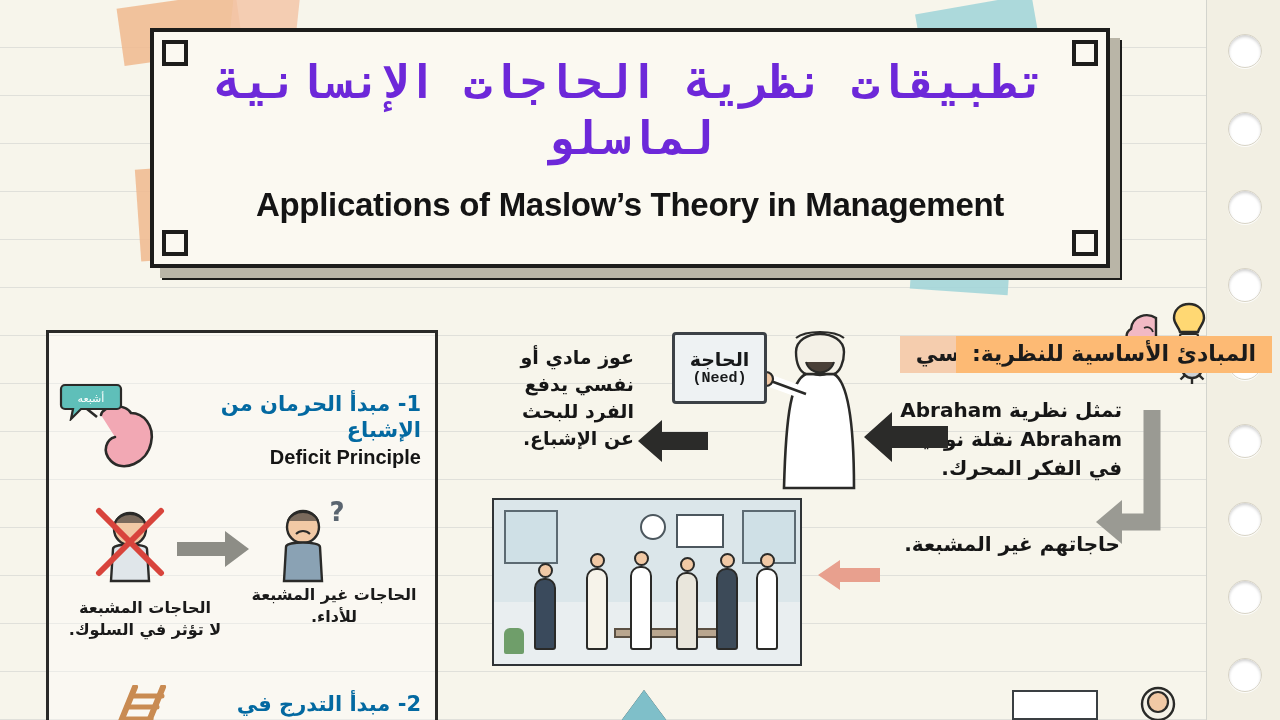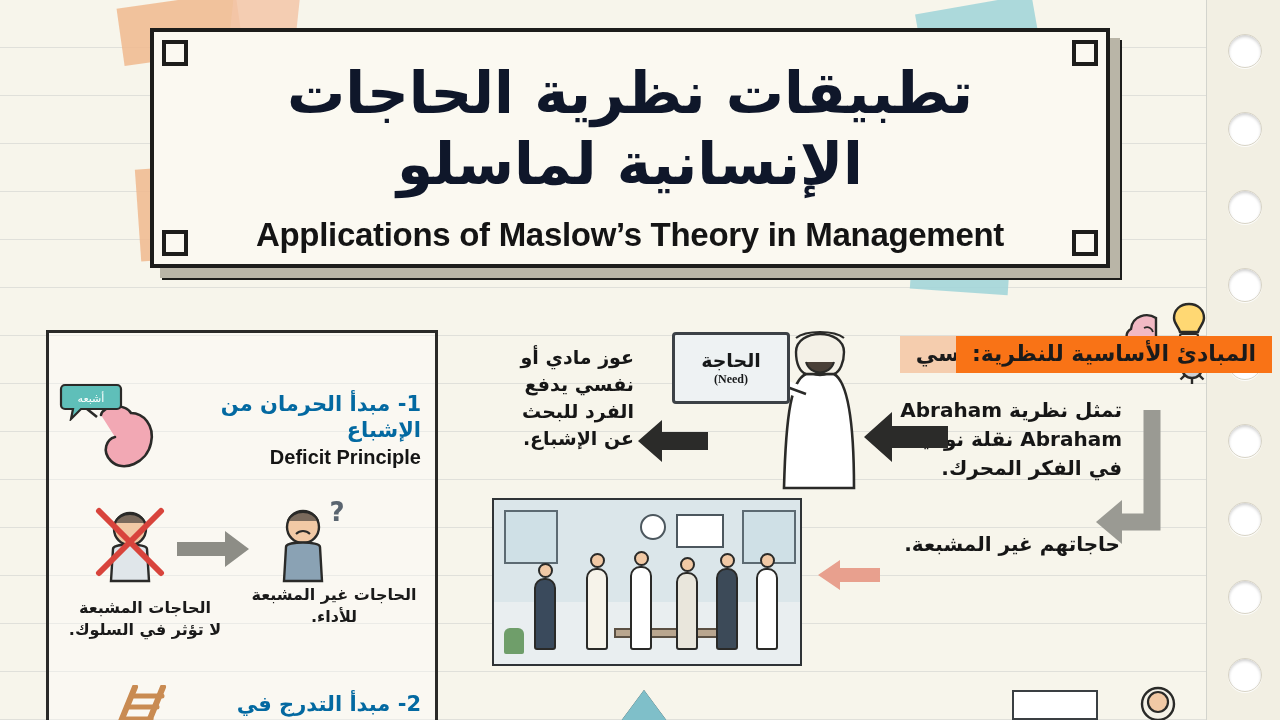--- a/index.html
+++ b/index.html
@@ -63,47 +63,48 @@
     position: absolute; width: 26px; height: 26px;
     border: 4px solid #1d1d1b;
   }
   .corner.tl { left: 8px; top: 8px; border-right: none; border-bottom: none; }
   .corner.tr { right: 8px; top: 8px; border-left: none; border-bottom: none; }
   .corner.bl { left: 8px; bottom: 8px; border-right: none; border-top: none; }
   .corner.br { right: 8px; bottom: 8px; border-left: none; border-top: none; }
 
   #title-ar {
     direction: rtl;
-    font-size: 58px;
+    font-size: 46px;
     font-weight: 700;
     line-height: 1.22;
-    color: #0f172a;
+    color: #6d28d9;
     margin-top: 12px;
     letter-spacing: 0px;
+    font-family: Liberation Mono, monospace;
   }
   #title-ar .line2 { display: block; }
   #title-en {
     font-family: "Liberation Sans", sans-serif;
     font-size: 33px;
     font-weight: 700;
     color: #141414;
     margin-top: 16px;
     letter-spacing: -0.3px;
   }
 
   
   .pill {
     display: inline-block;
     padding: 5px 16px 7px 16px;
     font-size: 22px;
     font-weight: 700;
     direction: rtl;
     color: #1b1b1b;
   }
-  .pill.grey  { background: #f97316; }
+  .pill.grey  { background: #fdba74; }
   .pill.peach { background: #f5cdae; }
 
   
   #principles {
     position: absolute;
     left: 46px; top: 330px;
     width: 392px; height: 390px;
     border: 3px solid #2a2a28;
     border-bottom: none;
     background: rgba(255,255,255,0.35);
@@ -135,28 +136,28 @@
 
   
   .mid-text {
     position: absolute; direction: rtl; text-align: right;
     font-size: 19px; font-weight: 700; color: #161616; line-height: 1.42;
   }
 
   
   #need-box {
     position: absolute; left: 672px; top: 332px;
-    width: 118px; height: 72px;
+    width: 95px; height: 72px;
     border: 3px solid #3c4146; border-radius: 4px;
     background: #eef2f3;
     display: flex; flex-direction: column; align-items: center; justify-content: center;
     line-height: 1.2;
   }
   #need-box .ar { direction: rtl; font-size: 19px; font-weight: 700; color: #17191a; }
-  #need-box .en { font-family: Liberation Serif, serif; font-size: 12px; font-weight: 700; color: #17191a; }
+  #need-box .en { font-family: Liberation Mono, monospace; font-size: 15px; font-weight: 700; color: #17191a; }
 
   
   .arrow { position: absolute; }
 
   
   #office {
     position: absolute; left: 492px; top: 498px;
     width: 310px; height: 168px;
     border: 2px solid #2f3336;
     background: linear-gradient(#dbe6ea 0 62%, #e9eef0 62% 100%);

